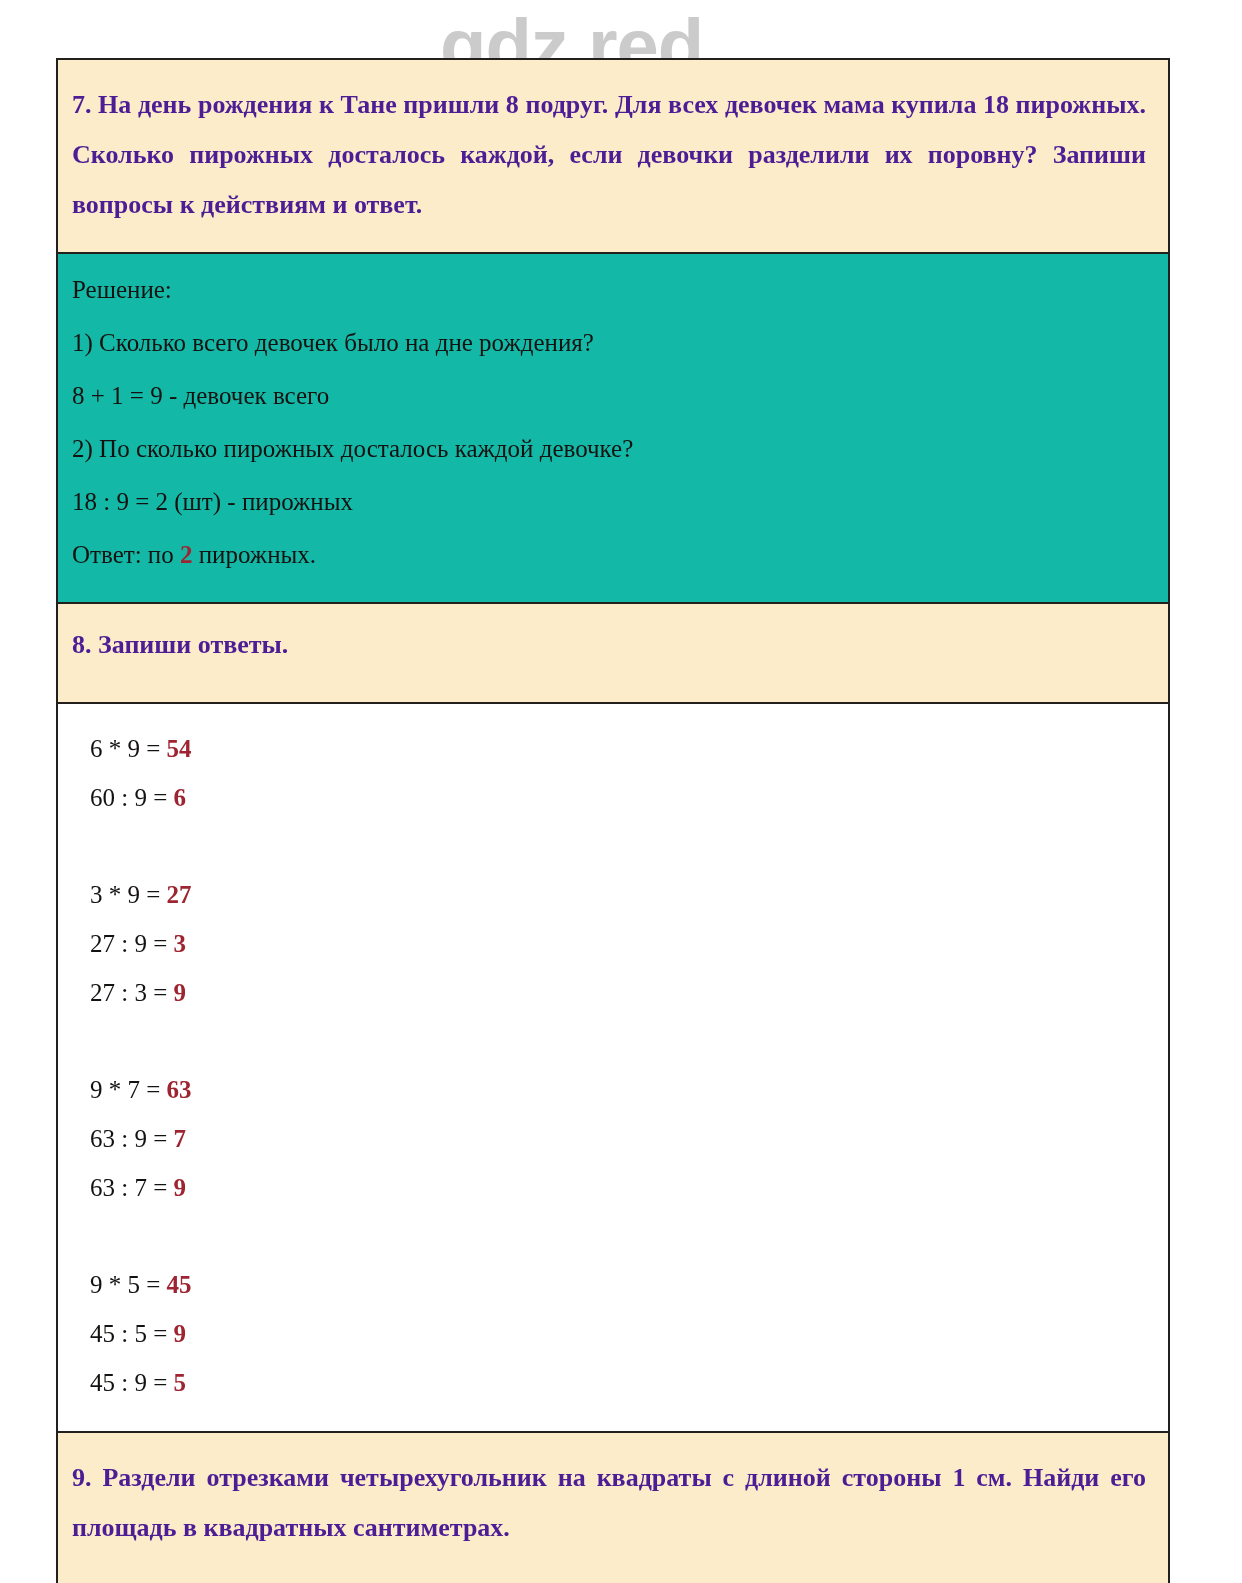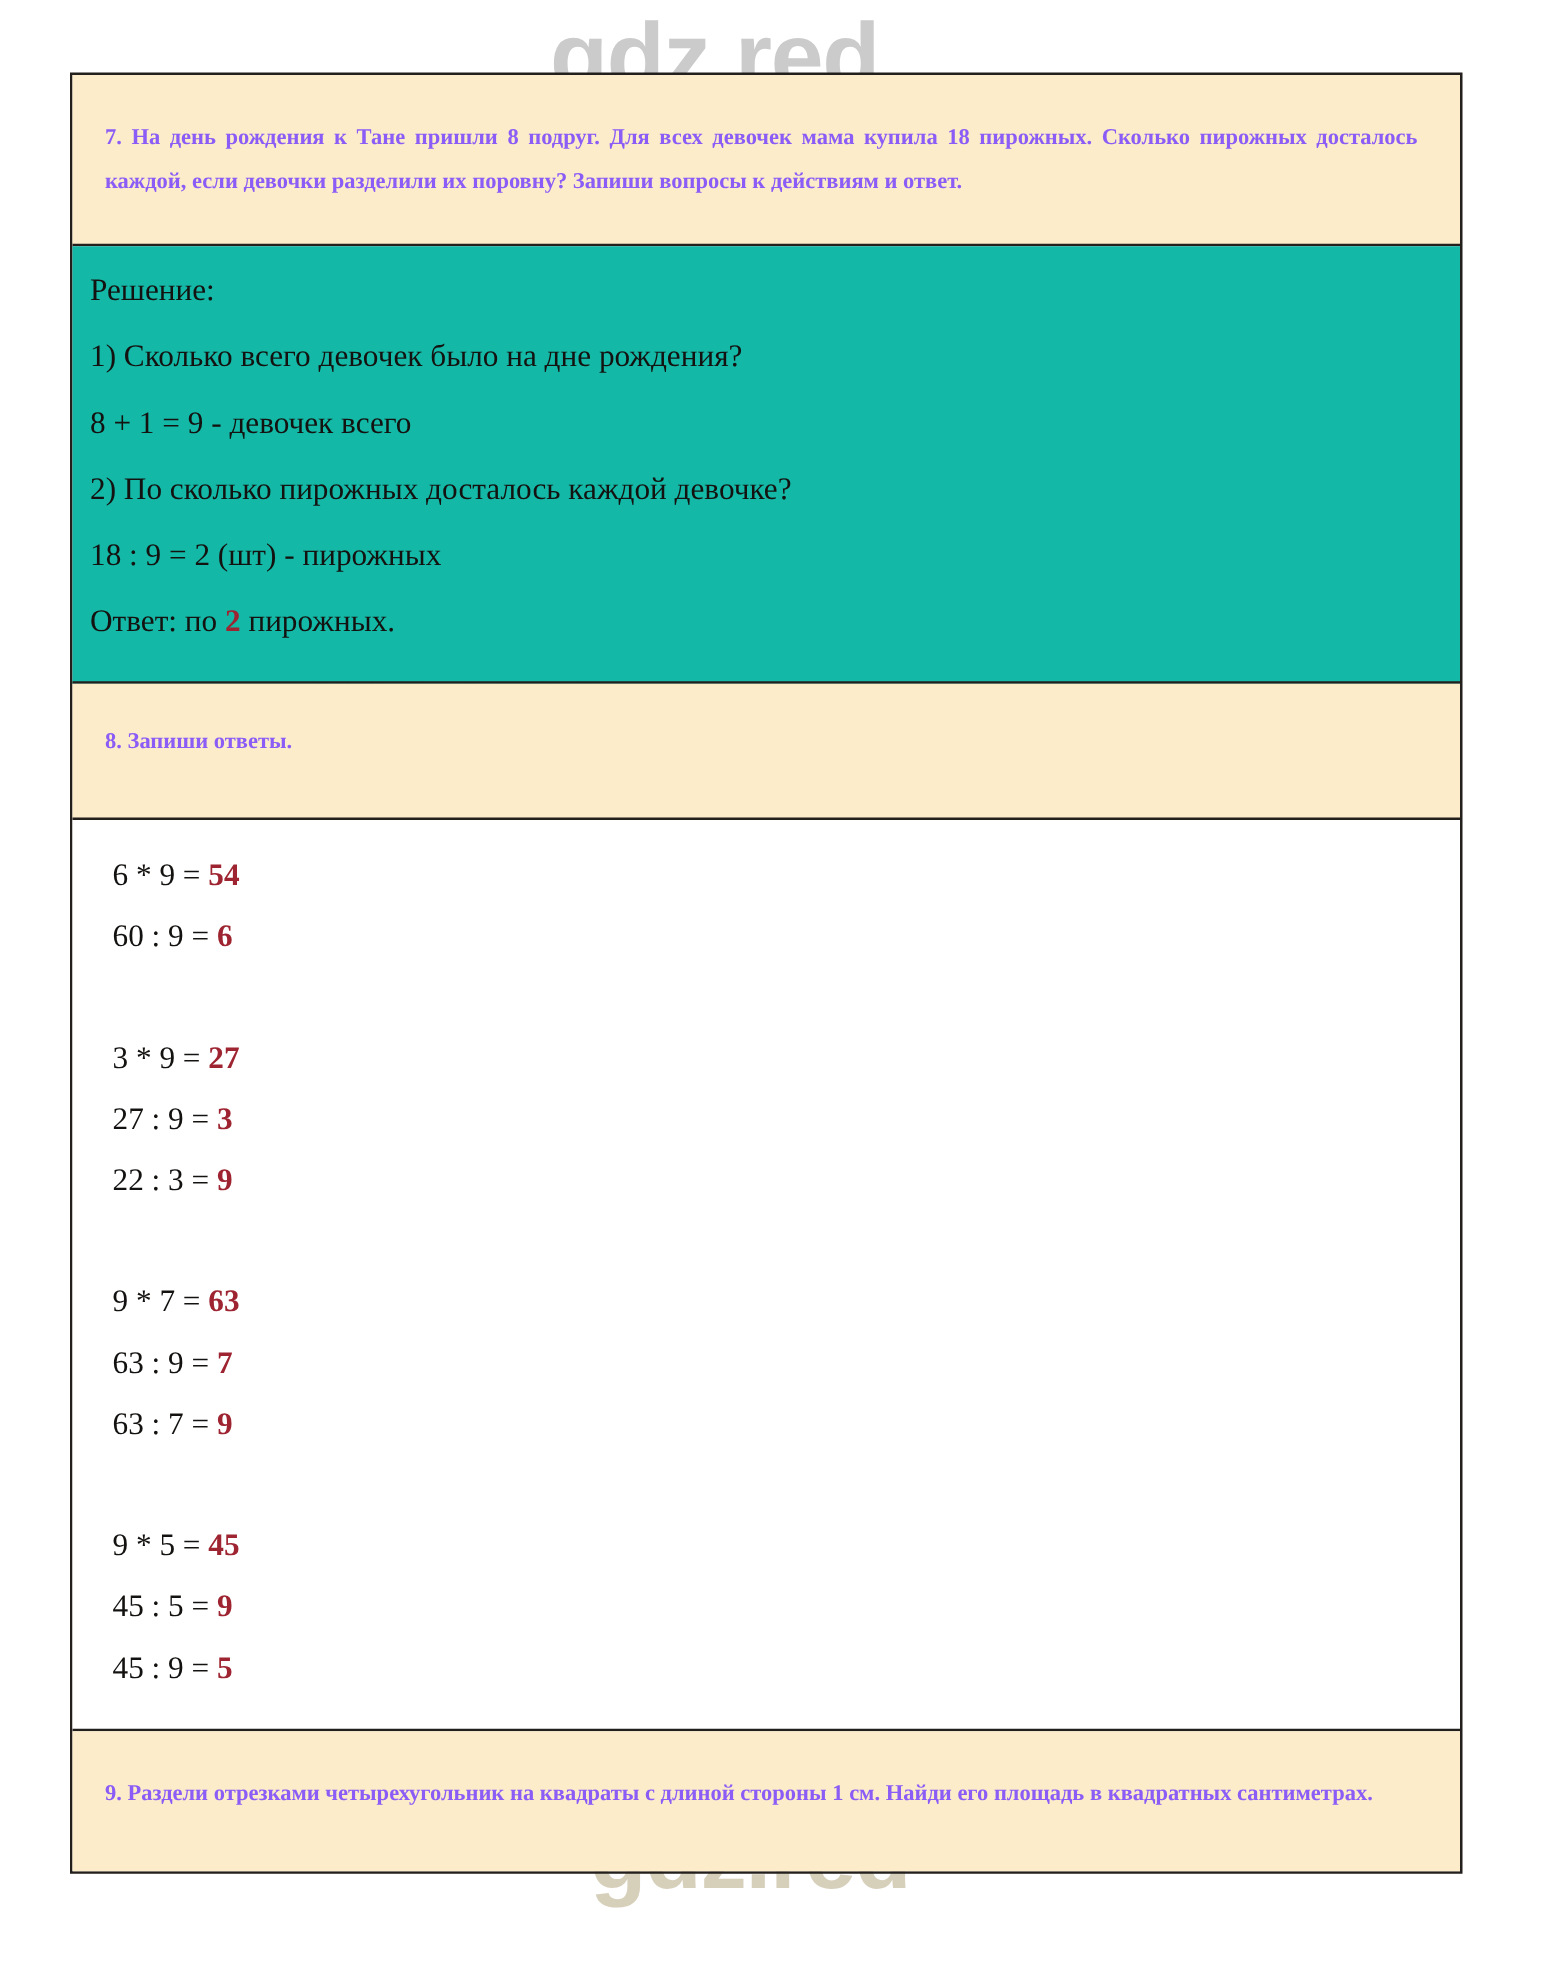--- a/index.html
+++ b/index.html
@@ -55,26 +55,26 @@
   .body-row {
     background: #14b8a6;
     border-bottom: 2px solid #231f1c;
     box-sizing: border-box;
     padding: 16px 22px 16px 14px;
   }
 
   
   .task-text {
     font-weight: bold;
-    font-size: 18px;
+    font-size: 26px;
     line-height: 1.92;
-    color: #8b5cf6;
+    color: #4c1d95;
     text-align: justify;
     text-justify: inter-word;
-    margin: 12px;
+    margin: 0;
   }
   .task-text.no-just { text-align: left; }
 
   
   .sol-line {
     font-size: 25px;
     line-height: 1.0;
     color: #141210;
     margin: 0 0 10px 0;
     padding: 9px 0 9px 0;
@@ -137,21 +137,21 @@
   <div class="answers-row">
 
     <div class="ans-group">
       <div class="ans-line"><span>6 * 9 = </span><span class="red">54</span></div>
       <div class="ans-line"><span>60 : 9 = </span><span class="red">6</span></div>
     </div>
 
     <div class="ans-group">
       <div class="ans-line"><span>3 * 9 = </span><span class="red">27</span></div>
       <div class="ans-line"><span>27 : 9 = </span><span class="red">3</span></div>
-      <div class="ans-line"><span>22 : 3 = </span><span class="red">9</span></div>
+      <div class="ans-line"><span>27 : 3 = </span><span class="red">9</span></div>
     </div>
 
     <div class="ans-group">
       <div class="ans-line"><span>9 * 7 = </span><span class="red">63</span></div>
       <div class="ans-line"><span>63 : 9 = </span><span class="red">7</span></div>
       <div class="ans-line"><span>63 : 7 = </span><span class="red">9</span></div>
     </div>
 
     <div class="ans-group">
       <div class="ans-line"><span>9 * 5 = </span><span class="red">45</span></div>

